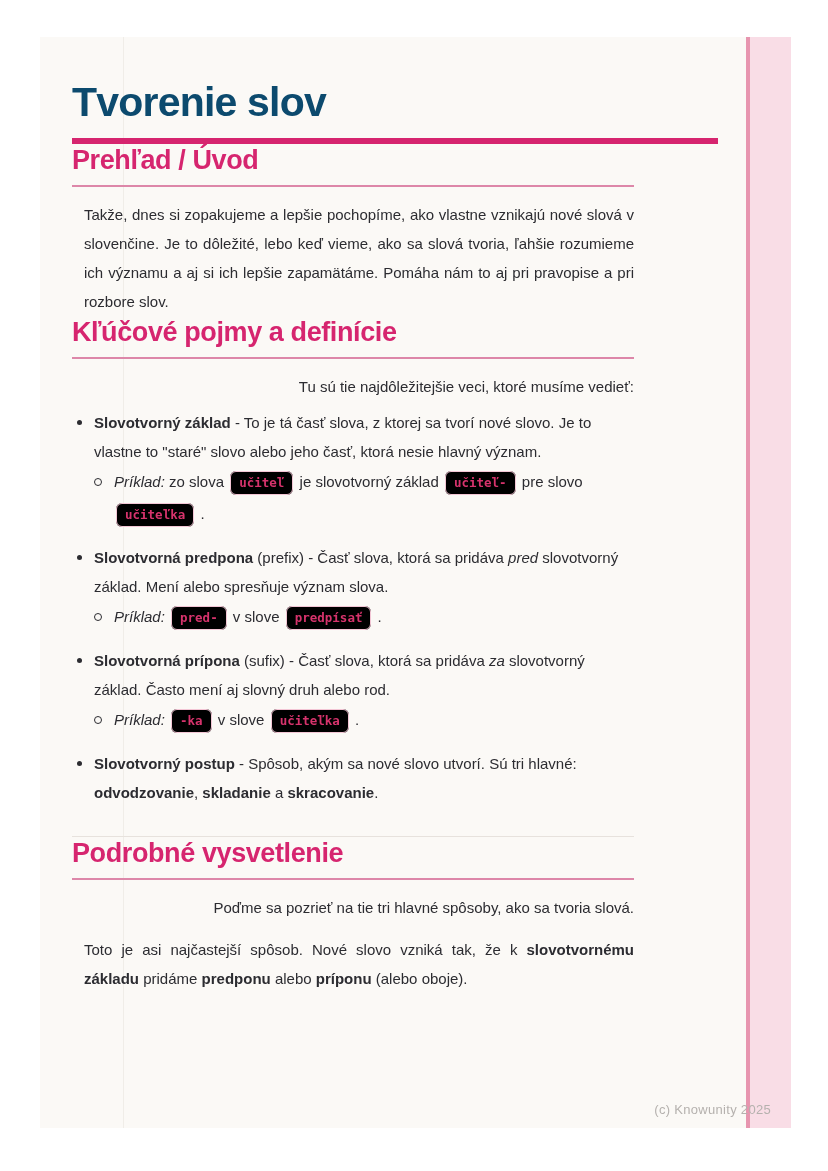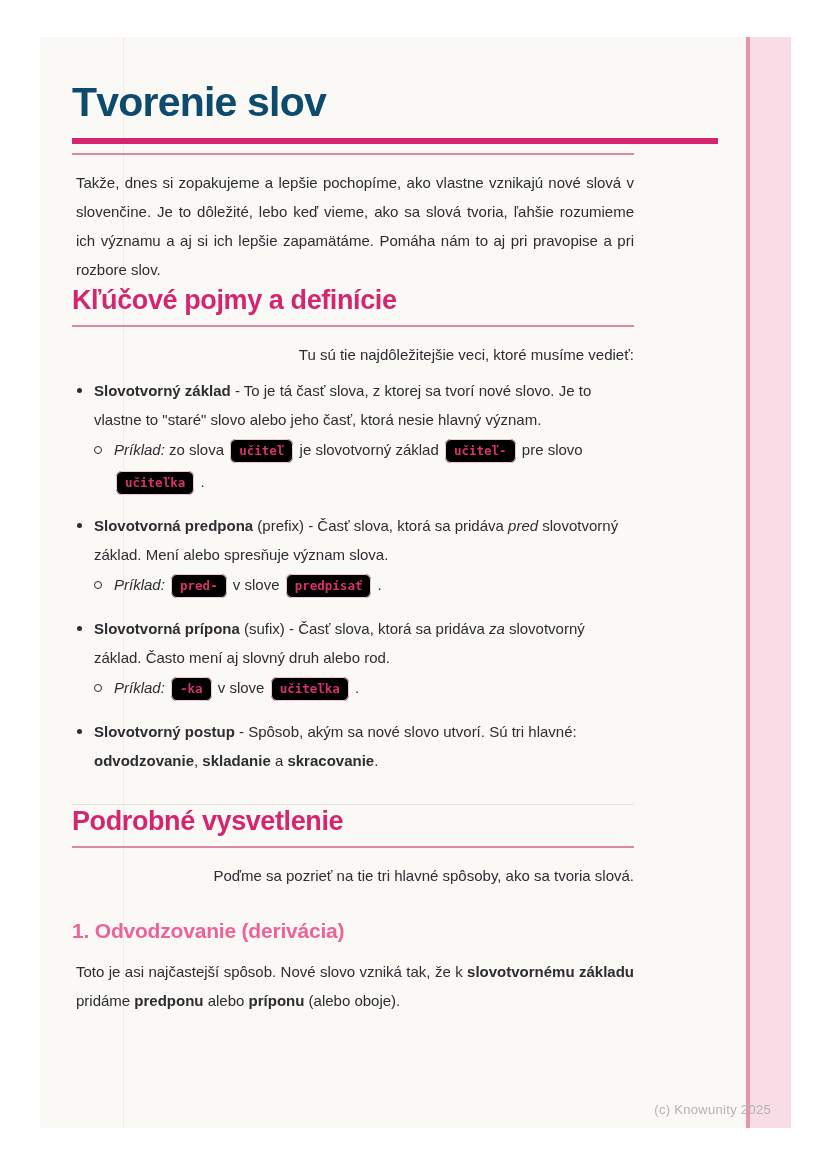--- a/index.html
+++ b/index.html
@@ -41,21 +41,21 @@
     margin:0; font-size:27px; line-height:32px; font-weight:bold;
     letter-spacing:-0.4px; color:#d6256f;
   }
   .sec-underline {
     margin-top:9px; width:562px; height:2px; background:#dd87a9;
   }
   .mt-intro { margin-top:37px; }
   .mt-sec   { margin-top:32px; }
   .mt-sec2  { margin-top:40px; }
   p.body {
-    margin:13px 0 0 4px;
+    margin:13px 0 0 12px;
     font-size:15px; line-height:29px; color:#2c2c31;
     text-align:justify;
   }
   p.body.no-just { text-align:right; }
   .list { margin-top:7px; }
   .li {
     position:relative; padding-left:22px;
     font-size:15px; line-height:29px; color:#2c2c31;
   }
   .li + .li { margin-top:13px; }
@@ -104,20 +104,21 @@
 
 <div class="page">
   <div class="fold-line"></div>
   <div class="side-strip"></div>
 
   <div class="content">
 
     <div class="doc-title">Tvorenie slov</div>
     <div class="title-rule"></div>
 
+    <h2 class="sec mt-intro">Prehľad / Úvod</h2>
     <div class="sec-underline"></div>
     <p class="body">Takže, dnes si zopakujeme a lepšie pochopíme, ako vlastne vznikajú nové slová v slovenčine. Je to dôležité, lebo keď vieme, ako sa slová tvoria, ľahšie rozumieme ich významu a aj si ich lepšie zapamätáme. Pomáha nám to aj pri pravopise a pri rozbore slov.</p>
 
     <h2 class="sec mt-sec">Kľúčové pojmy a definície</h2>
     <div class="sec-underline"></div>
     <p class="body no-just">Tu sú tie najdôležitejšie veci, ktoré musíme vedieť:</p>
 
     <div class="list">
 
       <div class="li">
@@ -153,19 +154,18 @@
       </div>
 
     </div>
 
     <div class="divider"></div>
 
     <h2 class="sec mt-sec2">Podrobné vysvetlenie</h2>
     <div class="sec-underline"></div>
     <p class="body no-just">Poďme sa pozrieť na tie tri hlavné spôsoby, ako sa tvoria slová.</p>
 
-    <h3 class="sub">1. Odvodzovanie (derivácia)</h3>
     <p class="body"><span>Toto je asi najčastejší spôsob. Nové slovo vzniká tak, že k </span><span class="b">slovotvornému základu</span><span> pridáme </span><span class="b">predponu</span><span> alebo </span><span class="b">príponu</span><span> (alebo oboje).</span></p>
 
   </div>
 </div>
 
 <div class="footer-credit">(c) Knowunity 2025</div>
 
 </body></html>

